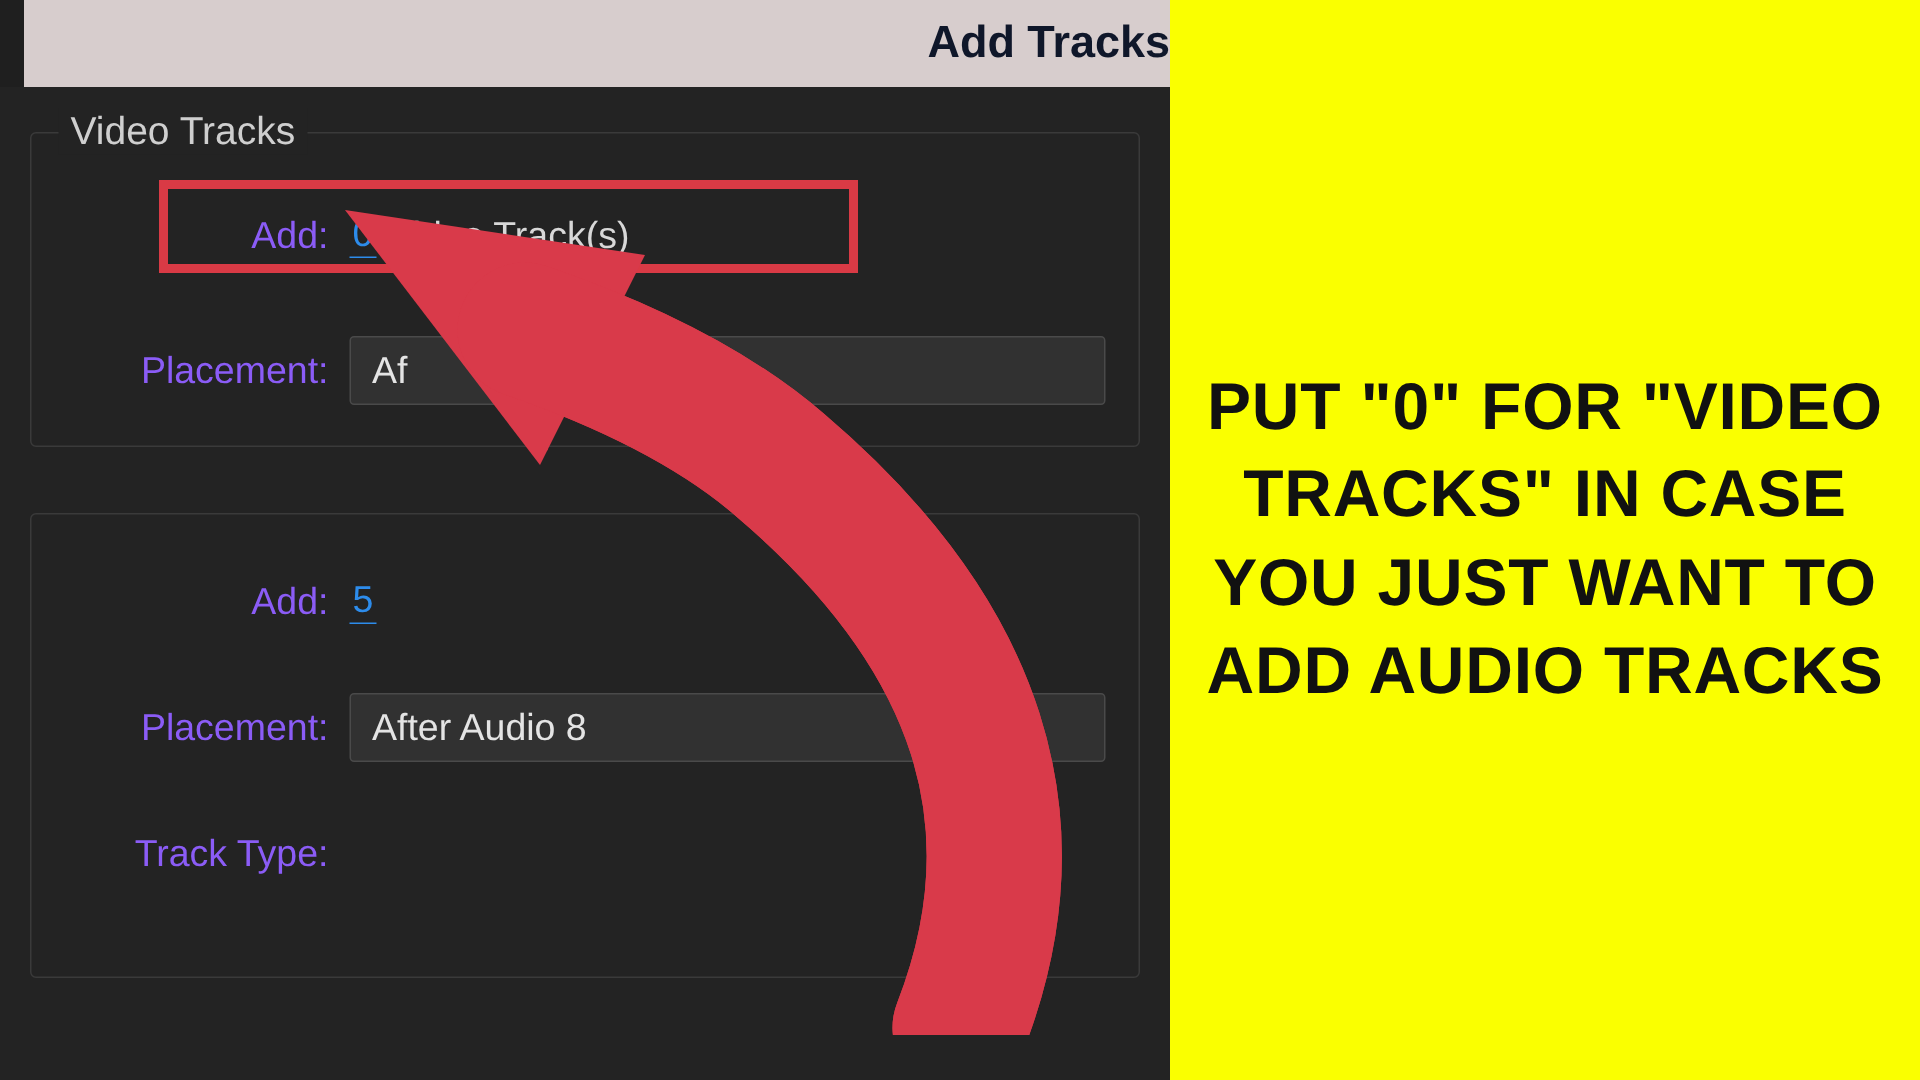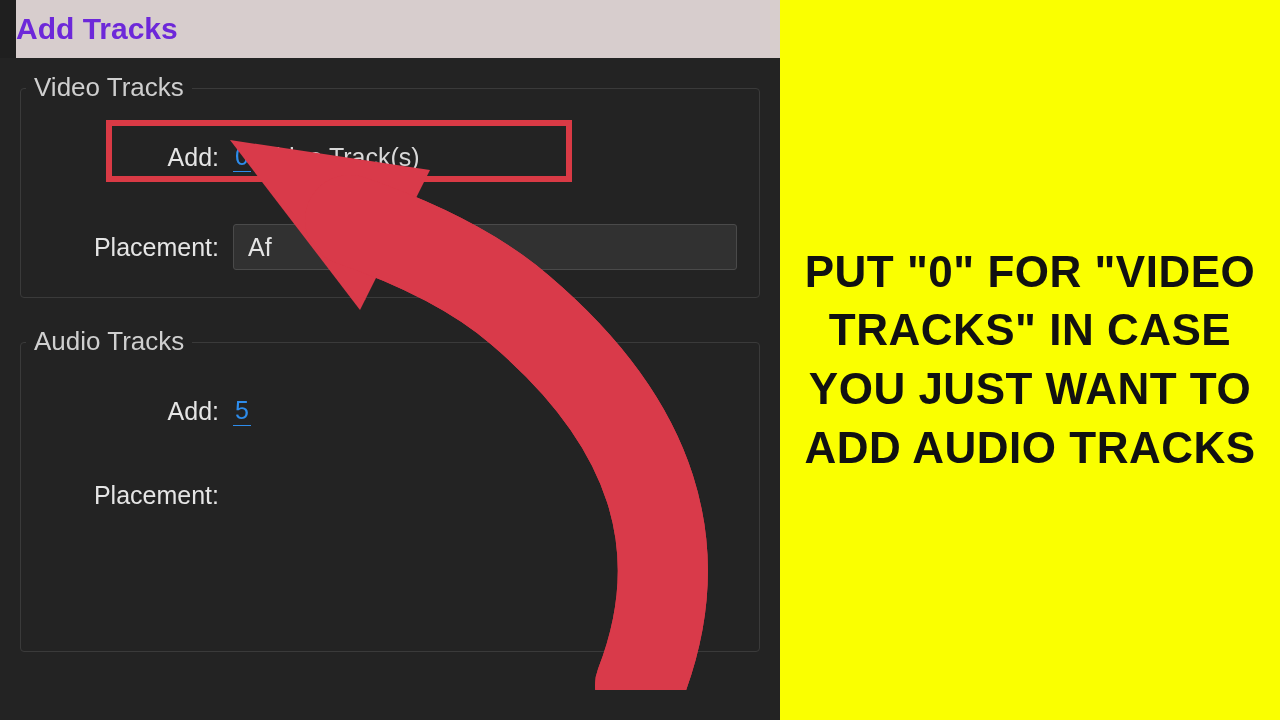--- a/index.html
+++ b/index.html
@@ -11,63 +11,63 @@
     position: relative;
     width: 780px;
     height: 720px;
     background: #1f1f1f;
   }
   .titlebar {
     position: absolute;
     top: 0; left: 16px; right: 0;
     height: 58px;
     background: #d7cdcd;
-    color: #6d28d9;
+    color: #0f172a;
     font-weight: 700;
     font-size: 30px;
-    text-align: left;
+    text-align: right;
     line-height: 58px;
   }
   .dialog-body {
     position: absolute;
     top: 58px; left: 0; right: 0; bottom: 0;
     background: #232323;
     padding: 30px 20px 0 20px;
   }
 
   .group {
     border: 1px solid #3a3a3a;
     border-radius: 4px;
     padding: 28px 22px 34px 22px;
     margin-bottom: 44px;
     position: relative;
   }
   .group-legend {
     position: absolute;
     top: -17px;
-    left: 5px;
+    left: 18px;
     background: #232323;
     padding: 0 8px;
     color: #cfcfcf;
     font-size: 26px;
   }
 
   .row {
     display: flex;
     align-items: center;
     margin-top: 14px;
     height: 52px;
   }
   .row:first-of-type { margin-top: 4px; }
 
   .row-label {
     width: 190px;
     text-align: right;
     padding-right: 14px;
-    color: #e5e5e5;
+    color: #8b5cf6;
     font-size: 25px;
   }
 
   .numfield {
     color: #2d8ceb;
     font-size: 25px;
     border-bottom: 1px solid #2d8ceb;
     padding: 0 2px;
     cursor: ew-resize;
     user-select: none;
@@ -146,32 +146,35 @@
 
       <div class="row" style="margin-top:38px;">
         <div class="row-label">Placement:</div>
         <div class="dropdown">
           <span>Af</span>
         </div>
       </div>
     </fieldset>
 
     <fieldset class="group" style="height:310px;">
-      <div class="group-legend">Audio Tracks</div>
 
       <div class="row">
         <div class="row-label">Add:</div>
         <span class="numfield">5</span>
       </div>
 
       <div class="row" style="margin-top:32px;">
         <div class="row-label">Placement:</div>
+        <div class="dropdown">
+          <span>After Audio 8</span>
+        </div>
       </div>
 
       <div class="row" style="margin-top:32px;">
+        <div class="row-label">Track Type:</div>
       </div>
     </fieldset>
 
   </div>
 
   <div class="highlight-rect" style="left:106px; top:120px; width:466px; height:62px;"></div>
 
   <div class="arrow-wrap" style="left:160px; top:130px; width:620px; height:560px;">
     <svg viewBox="0 0 620 560" width="620" height="560">
       <path d="M 470 550

